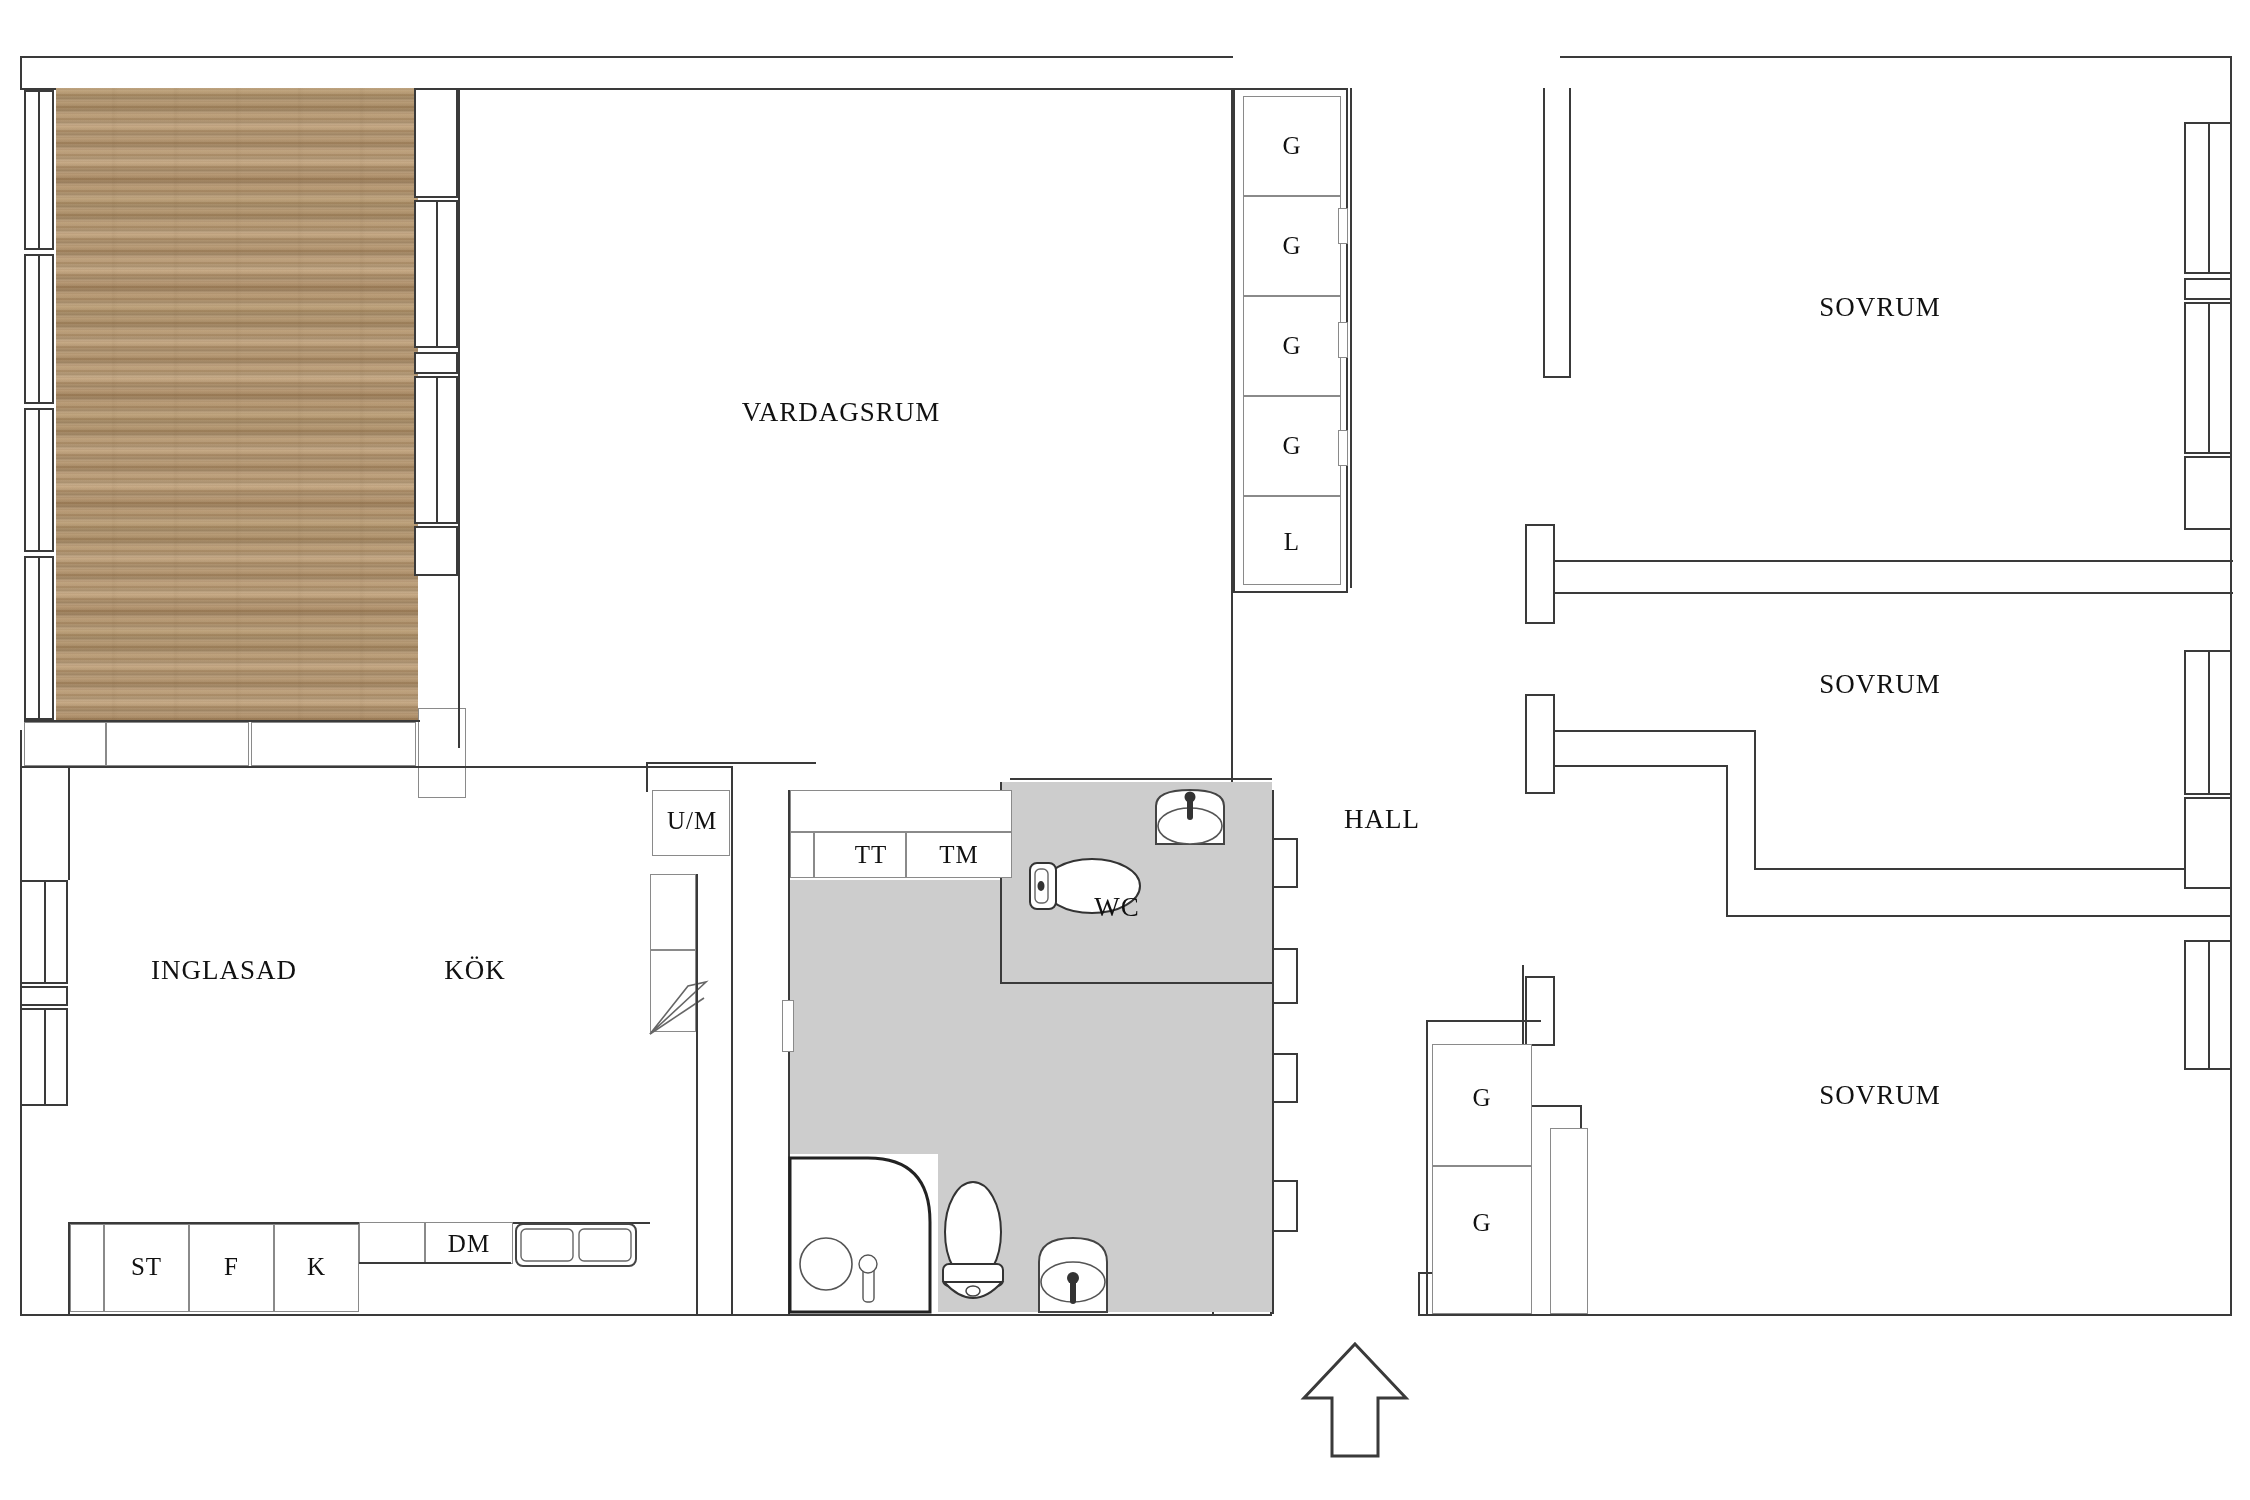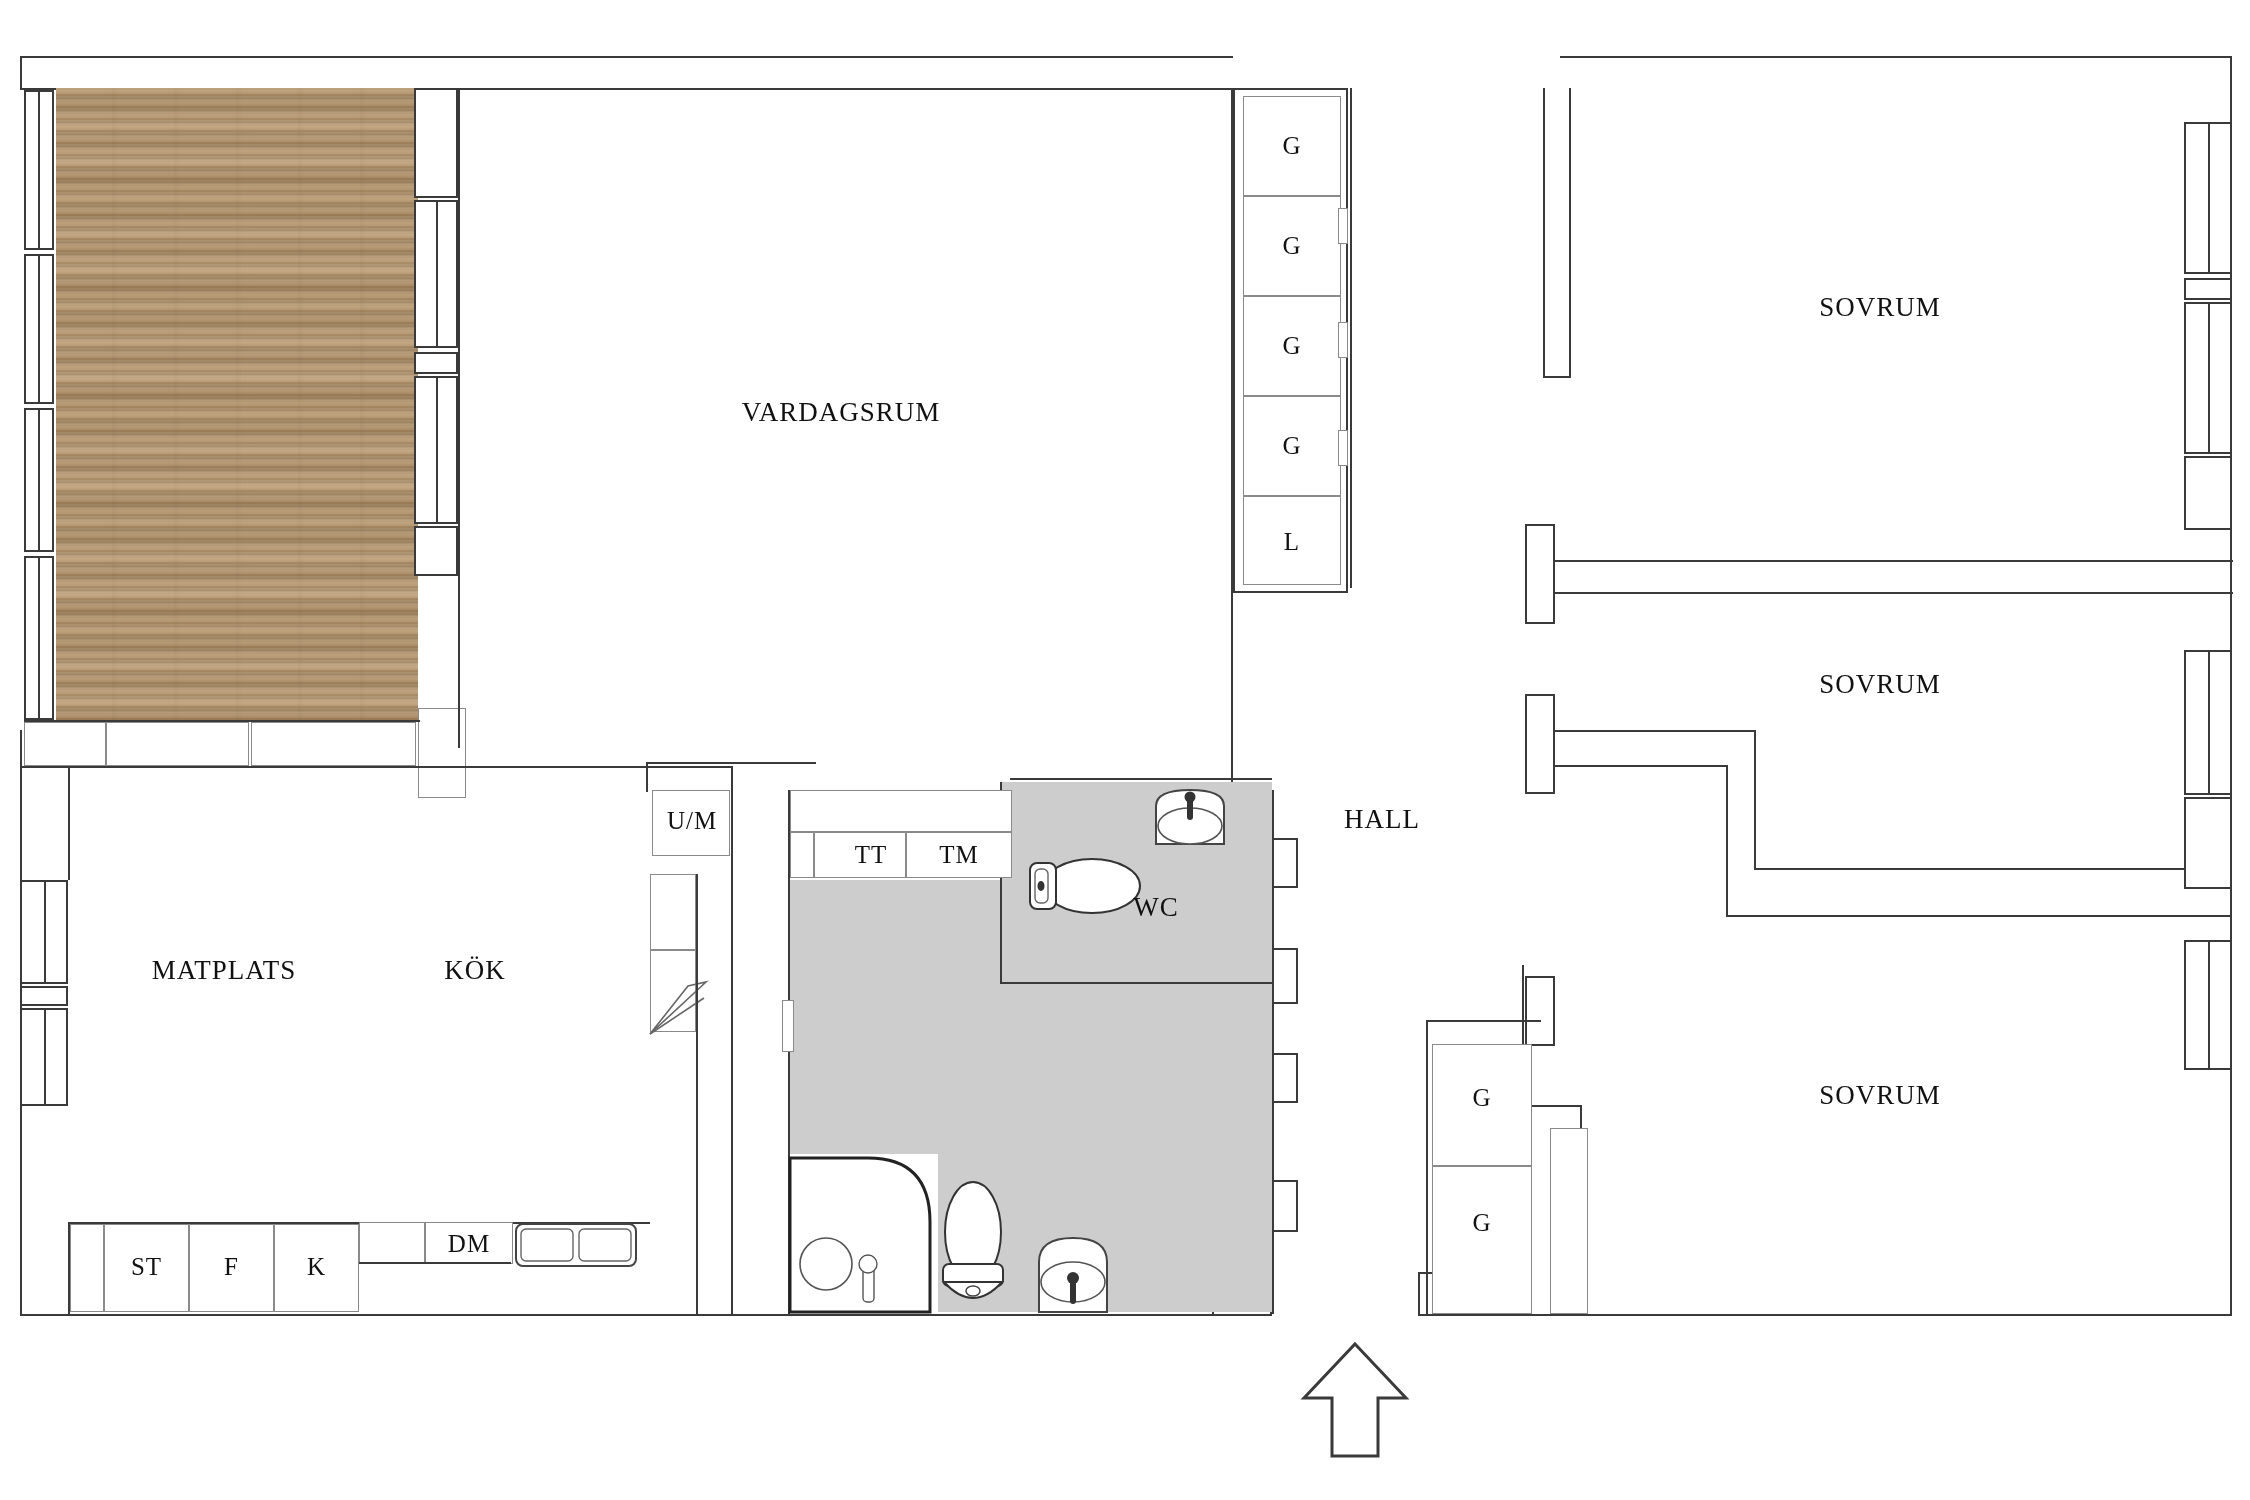--- a/index.html
+++ b/index.html
@@ -289,21 +289,21 @@
     <ellipse cx="38" cy="50" rx="32" ry="20" fill="#fff" stroke="#555" stroke-width="1.6"></ellipse>
     <rect x="35" y="46" width="6" height="26" rx="3" fill="#333"></rect>
     <circle cx="38" cy="46" r="6" fill="#333"></circle>
   </svg>
 
   <div class="label" style="left:691px;top:397px;width:300px;">VARDAGSRUM</div>
   <div class="label" style="left:1730px;top:292px;width:300px;">SOVRUM</div>
   <div class="label" style="left:1730px;top:669px;width:300px;">SOVRUM</div>
   <div class="label" style="left:1730px;top:1080px;width:300px;">SOVRUM</div>
   <div class="label" style="left:1282px;top:804px;width:200px;">HALL</div>
-  <div class="label" style="left:124px;top:955px;width:200px;">MATPLATS</div>
+  <div class="label" style="left:124px;top:955px;width:200px;">INGLASAD</div>
   <div class="label" style="left:400px;top:955px;width:150px;">KÖK</div>
-  <div class="label" style="left:1086px;top:892px;width:140px;">WC</div>
+  <div class="label" style="left:1047px;top:892px;width:140px;">WC</div>
 
   <svg style="position:absolute;left:1300px;top:1340px;width:110px;height:120px;">
     <path d="M55,4 L106,58 L78,58 L78,116 L32,116 L32,58 L4,58 Z" fill="#ffffff" stroke="#3a3a3a" stroke-width="3" stroke-linejoin="miter"></path>
   </svg>
 
 </div>
 
 </body></html>

